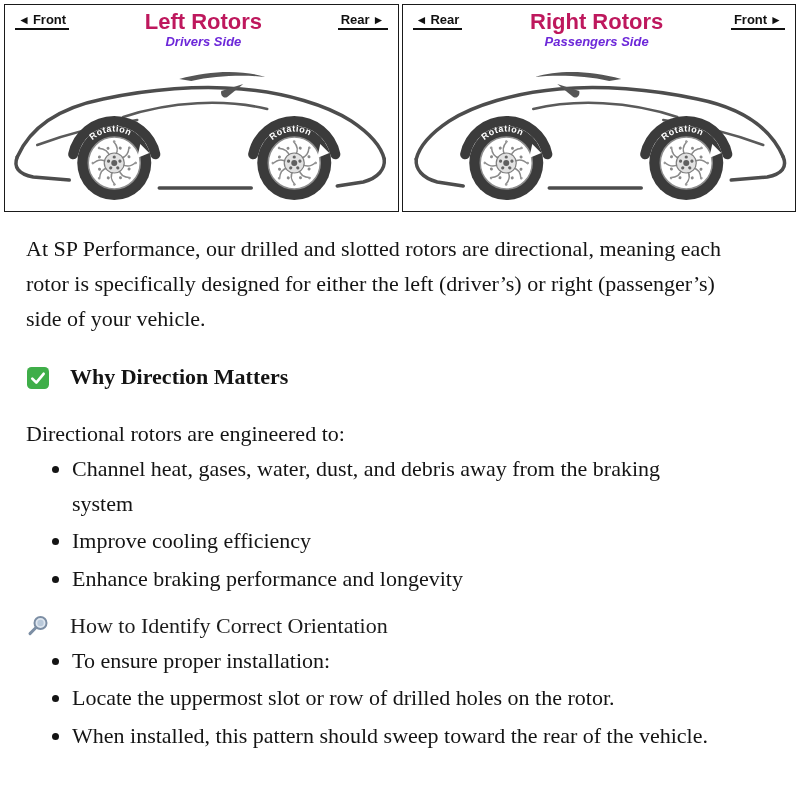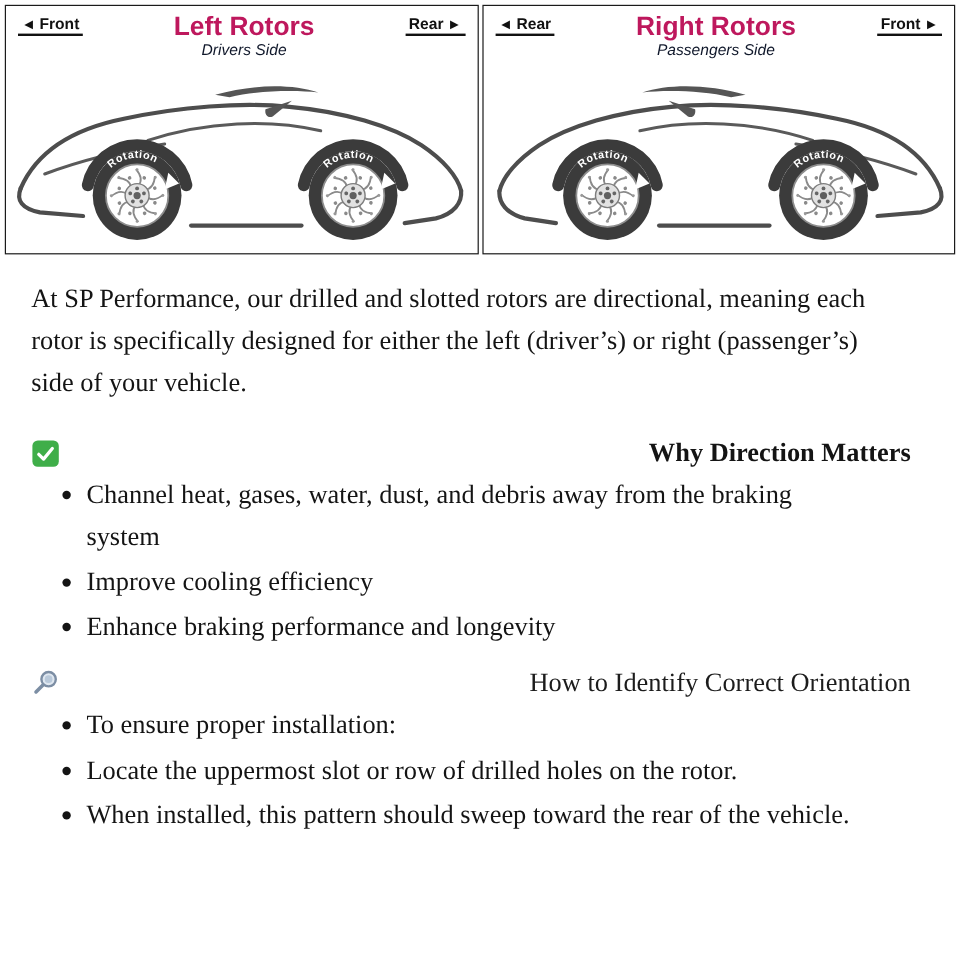--- a/index.html
+++ b/index.html
@@ -23,35 +23,35 @@
   }
   .dir-label {
     font-weight:bold; font-size:13px; color:#111;
     border-bottom:2px solid #111;
     display:inline-flex; align-items:center; gap:3px;
     padding:0 3px 1px 3px; margin-top:2px; white-space:nowrap;
   }
   .arrow-glyph { font-size:12px; line-height:1; }
   .panel-titles { text-align:center; line-height:1.12; }
   .panel-title { font-size:22px; font-weight:bold; color:#be185d; }
-  .panel-subtitle { font-size:13px; font-weight:normal; font-style:italic; color:#0f172a; }
+  .panel-subtitle { font-size:13px; font-weight:bold; font-style:italic; color:#6d28d9; }
   .car-svg { position:absolute; left:6px; right:6px; bottom:2px; width:calc(100% - 12px); height:152px; }
 
   
   .body-line { fill:none; stroke:#4d4d4d; stroke-width:3.5; stroke-linecap:round; }
   .accent-line { fill:none; stroke:#5a5a5a; stroke-width:2.5; stroke-linecap:round; }
   .fender { fill:none; stroke:#3b3b3b; stroke-width:10; stroke-linecap:round; }
   .rot-text { font-family:"Liberation Sans", sans-serif; font-size:9px; font-weight:bold; fill:#ffffff; letter-spacing:0.5px; }
 
   
   .content { padding:20px 41px 0 26px; font-size:22px; line-height:1.58; }
   .intro { max-width:700px; }
   .sec-heading {
     display:flex; align-items:center; gap:20px;
-    margin-top:24px; font-size:22px; font-weight:bold;justify-content:space-between;
+    margin-top:24px; font-size:22px; font-weight:bold;
   }
   .sec-heading.normal { font-weight:normal; color:#1c1c1c; margin-top:12px; }
   .icon-box { width:24px; height:24px; flex:0 0 auto; display:inline-flex; }
   .lead { margin-top:22px; }
   ul.bullets { padding-left:46px; list-style:disc; }
   ul.bullets li { max-width:650px; margin-bottom:3px; }
 </style>
 </head>
 <body>
 
@@ -239,20 +239,21 @@
   <div class="sec-heading">
     <span class="icon-box">
       <svg viewBox="0 0 24 24" width="24" height="24">
         <rect x="1" y="1" width="22" height="22" rx="4.5" fill="#3fae49"></rect>
         <path d="M6.3 12.6 L 10.3 16.6 L 17.6 7.8" stroke="#ffffff" stroke-width="2.7" fill="none" stroke-linecap="round" stroke-linejoin="round"></path>
       </svg>
     </span>
     <span>Why Direction Matters</span>
   </div>
 
+  <p class="lead">Directional rotors are engineered to:</p>
 
   <ul class="bullets">
     <li>Channel heat, gases, water, dust, and debris away from the braking system</li>
     <li>Improve cooling efficiency</li>
     <li>Enhance braking performance and longevity</li>
   </ul>
 
   <div class="sec-heading normal">
     <span class="icon-box">
       <svg viewBox="0 0 24 24" width="24" height="24">

